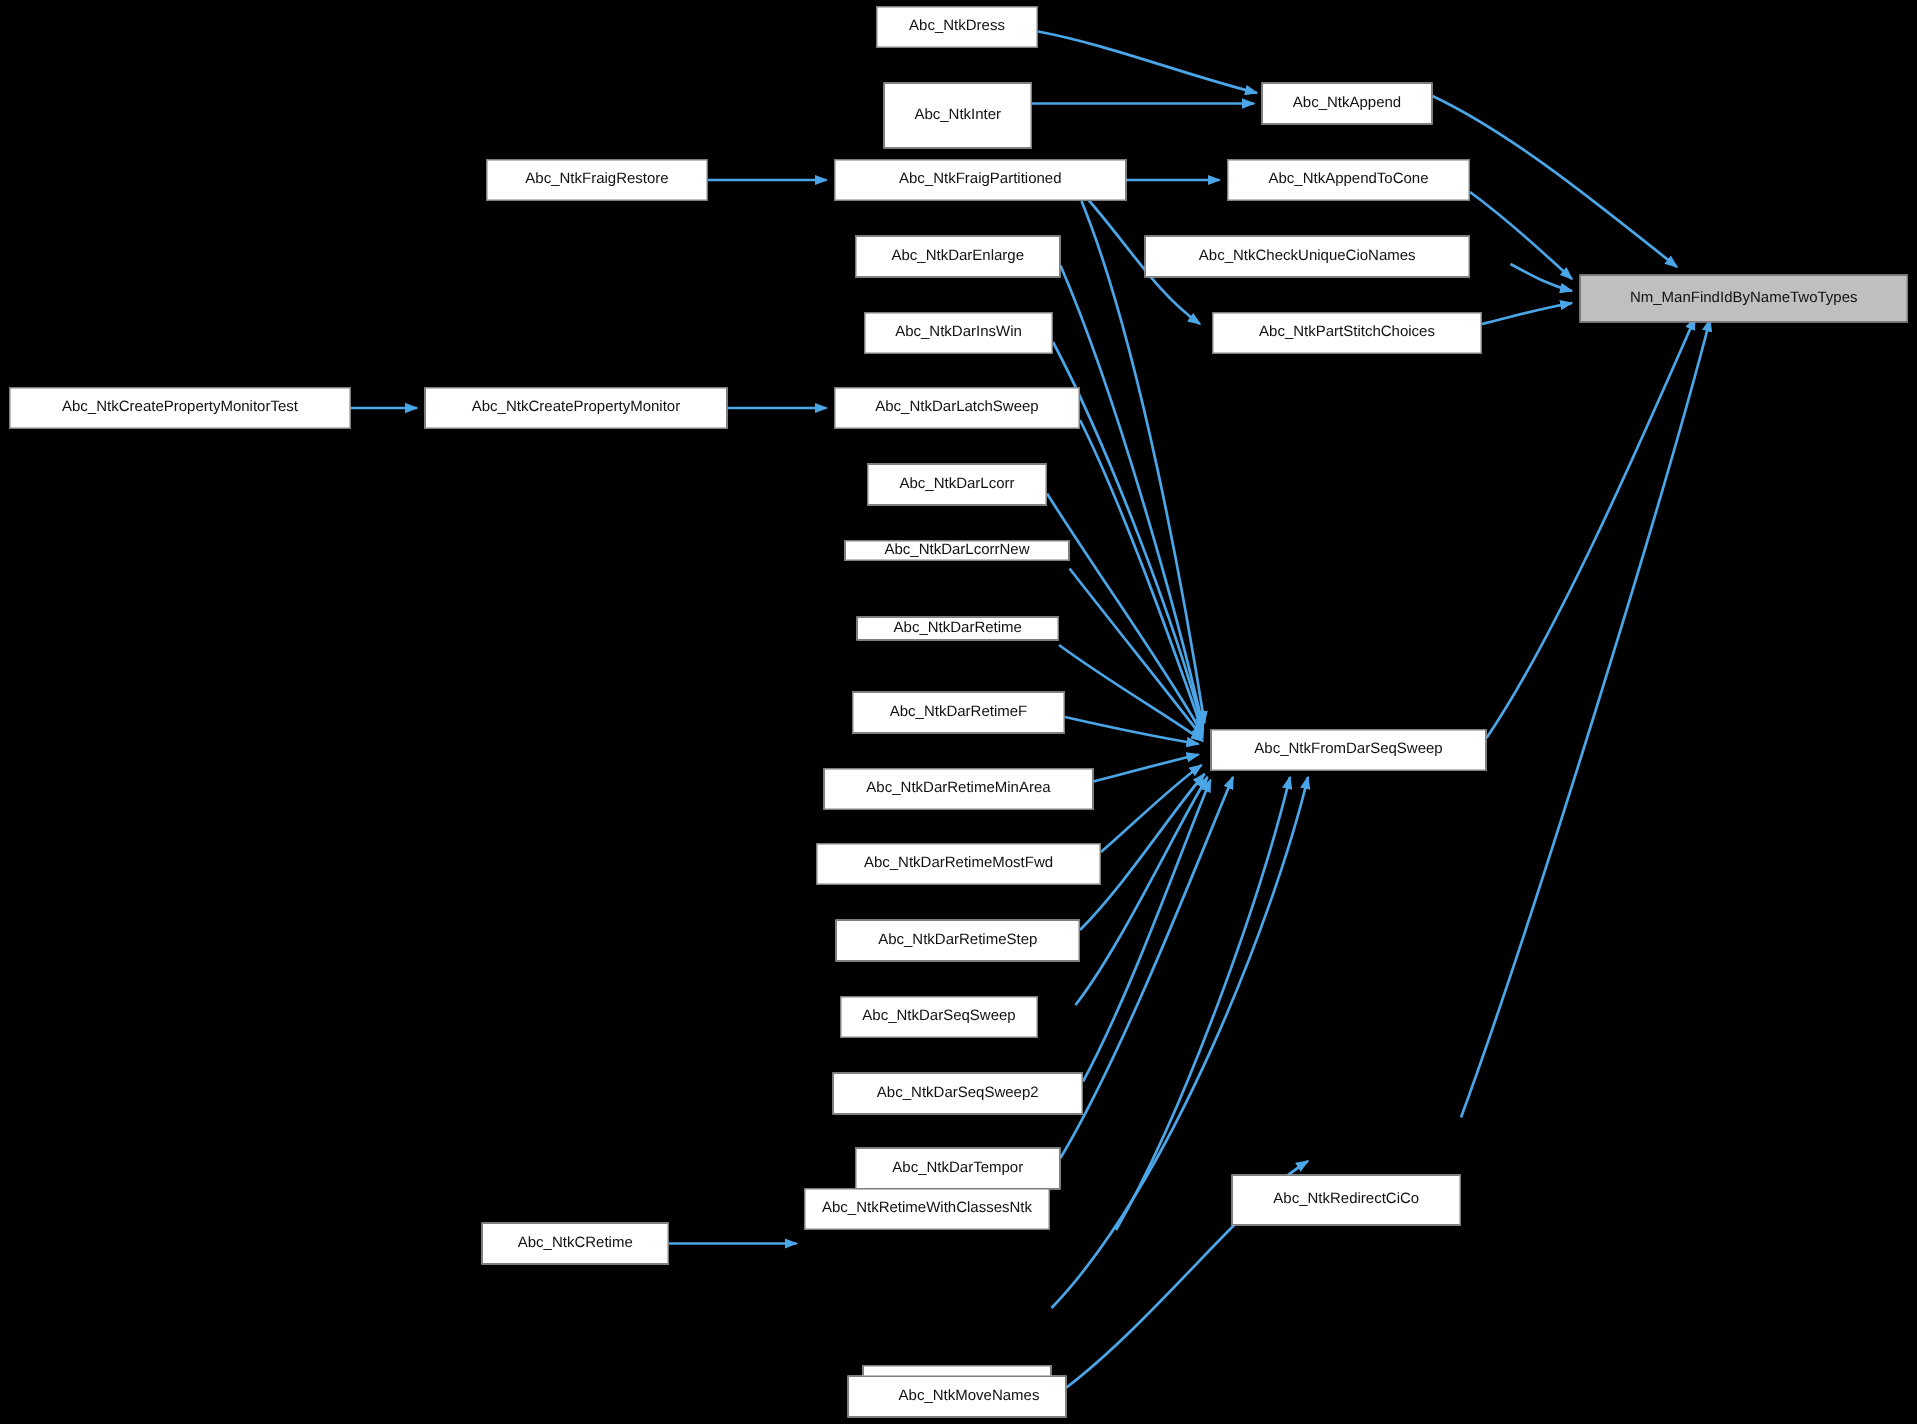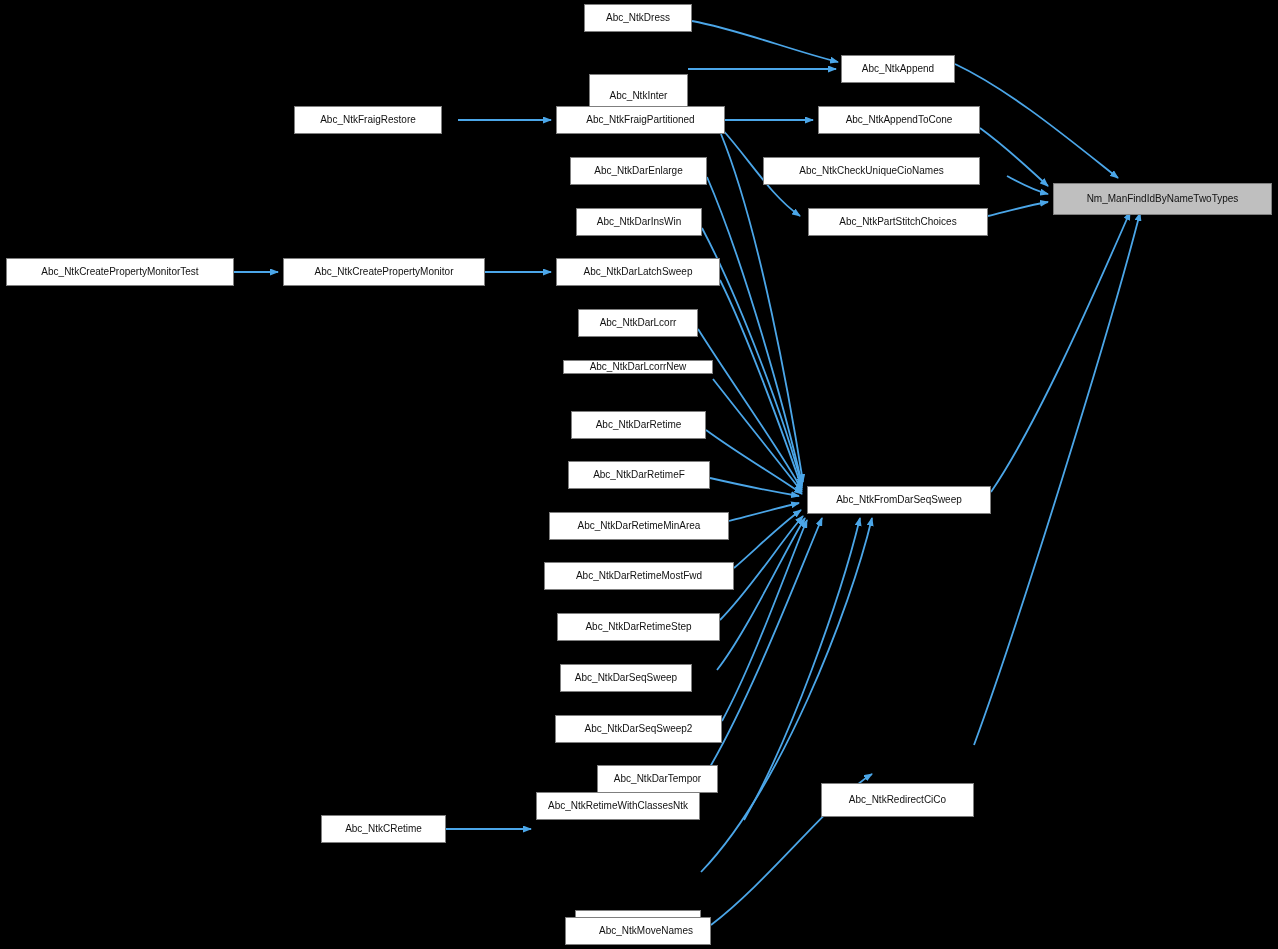--- a/index.html
+++ b/index.html
@@ -56,27 +56,27 @@
         <path d="M701,872 C780,790 850,610 872,518" fill="none" stroke="#4ba6e8" stroke-width="1.8" marker-end="url(#arrow)"></path>
         <path d="M711,925 C770,880 830,800 872,774" fill="none" stroke="#4ba6e8" stroke-width="1.8" marker-end="url(#arrow)"></path>
         <path d="M991,492 C1040,420 1100,280 1130,212" fill="none" stroke="#4ba6e8" stroke-width="1.8" marker-end="url(#arrow)"></path>
         <path d="M974,745 C1020,620 1110,330 1140,213" fill="none" stroke="#4ba6e8" stroke-width="1.8" marker-end="url(#arrow)"></path>
       </g>
   </svg>
   <div id="node-layer">
       <div class="node" style="left: 584px; top: 4px; width: 108px; height: 28px;">
         <span class="lbl">Abc_NtkDress</span>
       </div>
-      <div class="node" style="left: 589px; top: 55px; width: 99px; height: 44px; margin-top: 19px;">
+      <div class="node" style="left: 589px; top: 55px; width: 99px; height: 44px;">
         <span class="lbl">Abc_NtkInter</span>
       </div>
-      <div class="node" style="left: 294px; top: 106px; width: 148px; height: 28px;">
+      <div class="node" style="left: 324px; top: 106px; width: 148px; height: 28px;">
         <span class="lbl">Abc_NtkFraigRestore</span>
       </div>
-      <div class="node" style="left: 556px; top: 106px; width: 169px; height: 28px;">
+      <div class="node" style="left: 556px; top: 106px; width: 195px; height: 28px;">
         <span class="lbl">Abc_NtkFraigPartitioned</span>
       </div>
       <div class="node" style="left: 570px; top: 157px; width: 137px; height: 28px;">
         <span class="lbl">Abc_NtkDarEnlarge</span>
       </div>
       <div class="node" style="left: 576px; top: 208px; width: 126px; height: 28px;">
         <span class="lbl">Abc_NtkDarInsWin</span>
       </div>
       <div class="node" style="left: 6px; top: 258px; width: 228px; height: 28px;">
         <span class="lbl">Abc_NtkCreatePropertyMonitorTest</span>
@@ -86,42 +86,42 @@
       </div>
       <div class="node" style="left: 556px; top: 258px; width: 164px; height: 28px;">
         <span class="lbl">Abc_NtkDarLatchSweep</span>
       </div>
       <div class="node" style="left: 578px; top: 309px; width: 120px; height: 28px;">
         <span class="lbl">Abc_NtkDarLcorr</span>
       </div>
       <div class="node" style="left: 563px; top: 360px; width: 150px; height: 14px;">
         <span class="lbl">Abc_NtkDarLcorrNew</span>
       </div>
-      <div class="node" style="left: 571px; top: 411px; width: 135px; height: 28px;">
+      <div class="node" style="left: 571px; top: 411px; width: 135px; height: 16px;">
         <span class="lbl">Abc_NtkDarRetime</span>
       </div>
       <div class="node" style="left: 568px; top: 461px; width: 142px; height: 28px;">
         <span class="lbl">Abc_NtkDarRetimeF</span>
       </div>
       <div class="node" style="left: 549px; top: 512px; width: 180px; height: 28px;">
         <span class="lbl">Abc_NtkDarRetimeMinArea</span>
       </div>
       <div class="node" style="left: 544px; top: 562px; width: 190px; height: 28px;">
         <span class="lbl">Abc_NtkDarRetimeMostFwd</span>
       </div>
       <div class="node" style="left: 557px; top: 613px; width: 163px; height: 28px;">
         <span class="lbl">Abc_NtkDarRetimeStep</span>
       </div>
       <div class="node" style="left: 560px; top: 664px; width: 132px; height: 28px;">
         <span class="lbl">Abc_NtkDarSeqSweep</span>
       </div>
       <div class="node" style="left: 555px; top: 715px; width: 167px; height: 28px;">
         <span class="lbl">Abc_NtkDarSeqSweep2</span>
       </div>
-      <div class="node" style="left: 570px; top: 765px; width: 121px; height: 28px; margin-left: 27px;">
+      <div class="node" style="left: 570px; top: 765px; width: 137px; height: 28px;">
         <span class="lbl">Abc_NtkDarTempor</span>
       </div>
       <div class="node" style="left: 321px; top: 815px; width: 125px; height: 28px;">
         <span class="lbl">Abc_NtkCRetime</span>
       </div>
       <div class="node" style="left: 536px; top: 792px; width: 164px; height: 28px;">
         <span class="lbl">Abc_NtkRetimeWithClassesNtk</span>
       </div>
       <div class="node" style="left: 575px; top: 866px; width: 126px; height: 28px; margin-top: 44px;">
         <span class="lbl">Abc_NtkTestScorr</span>

